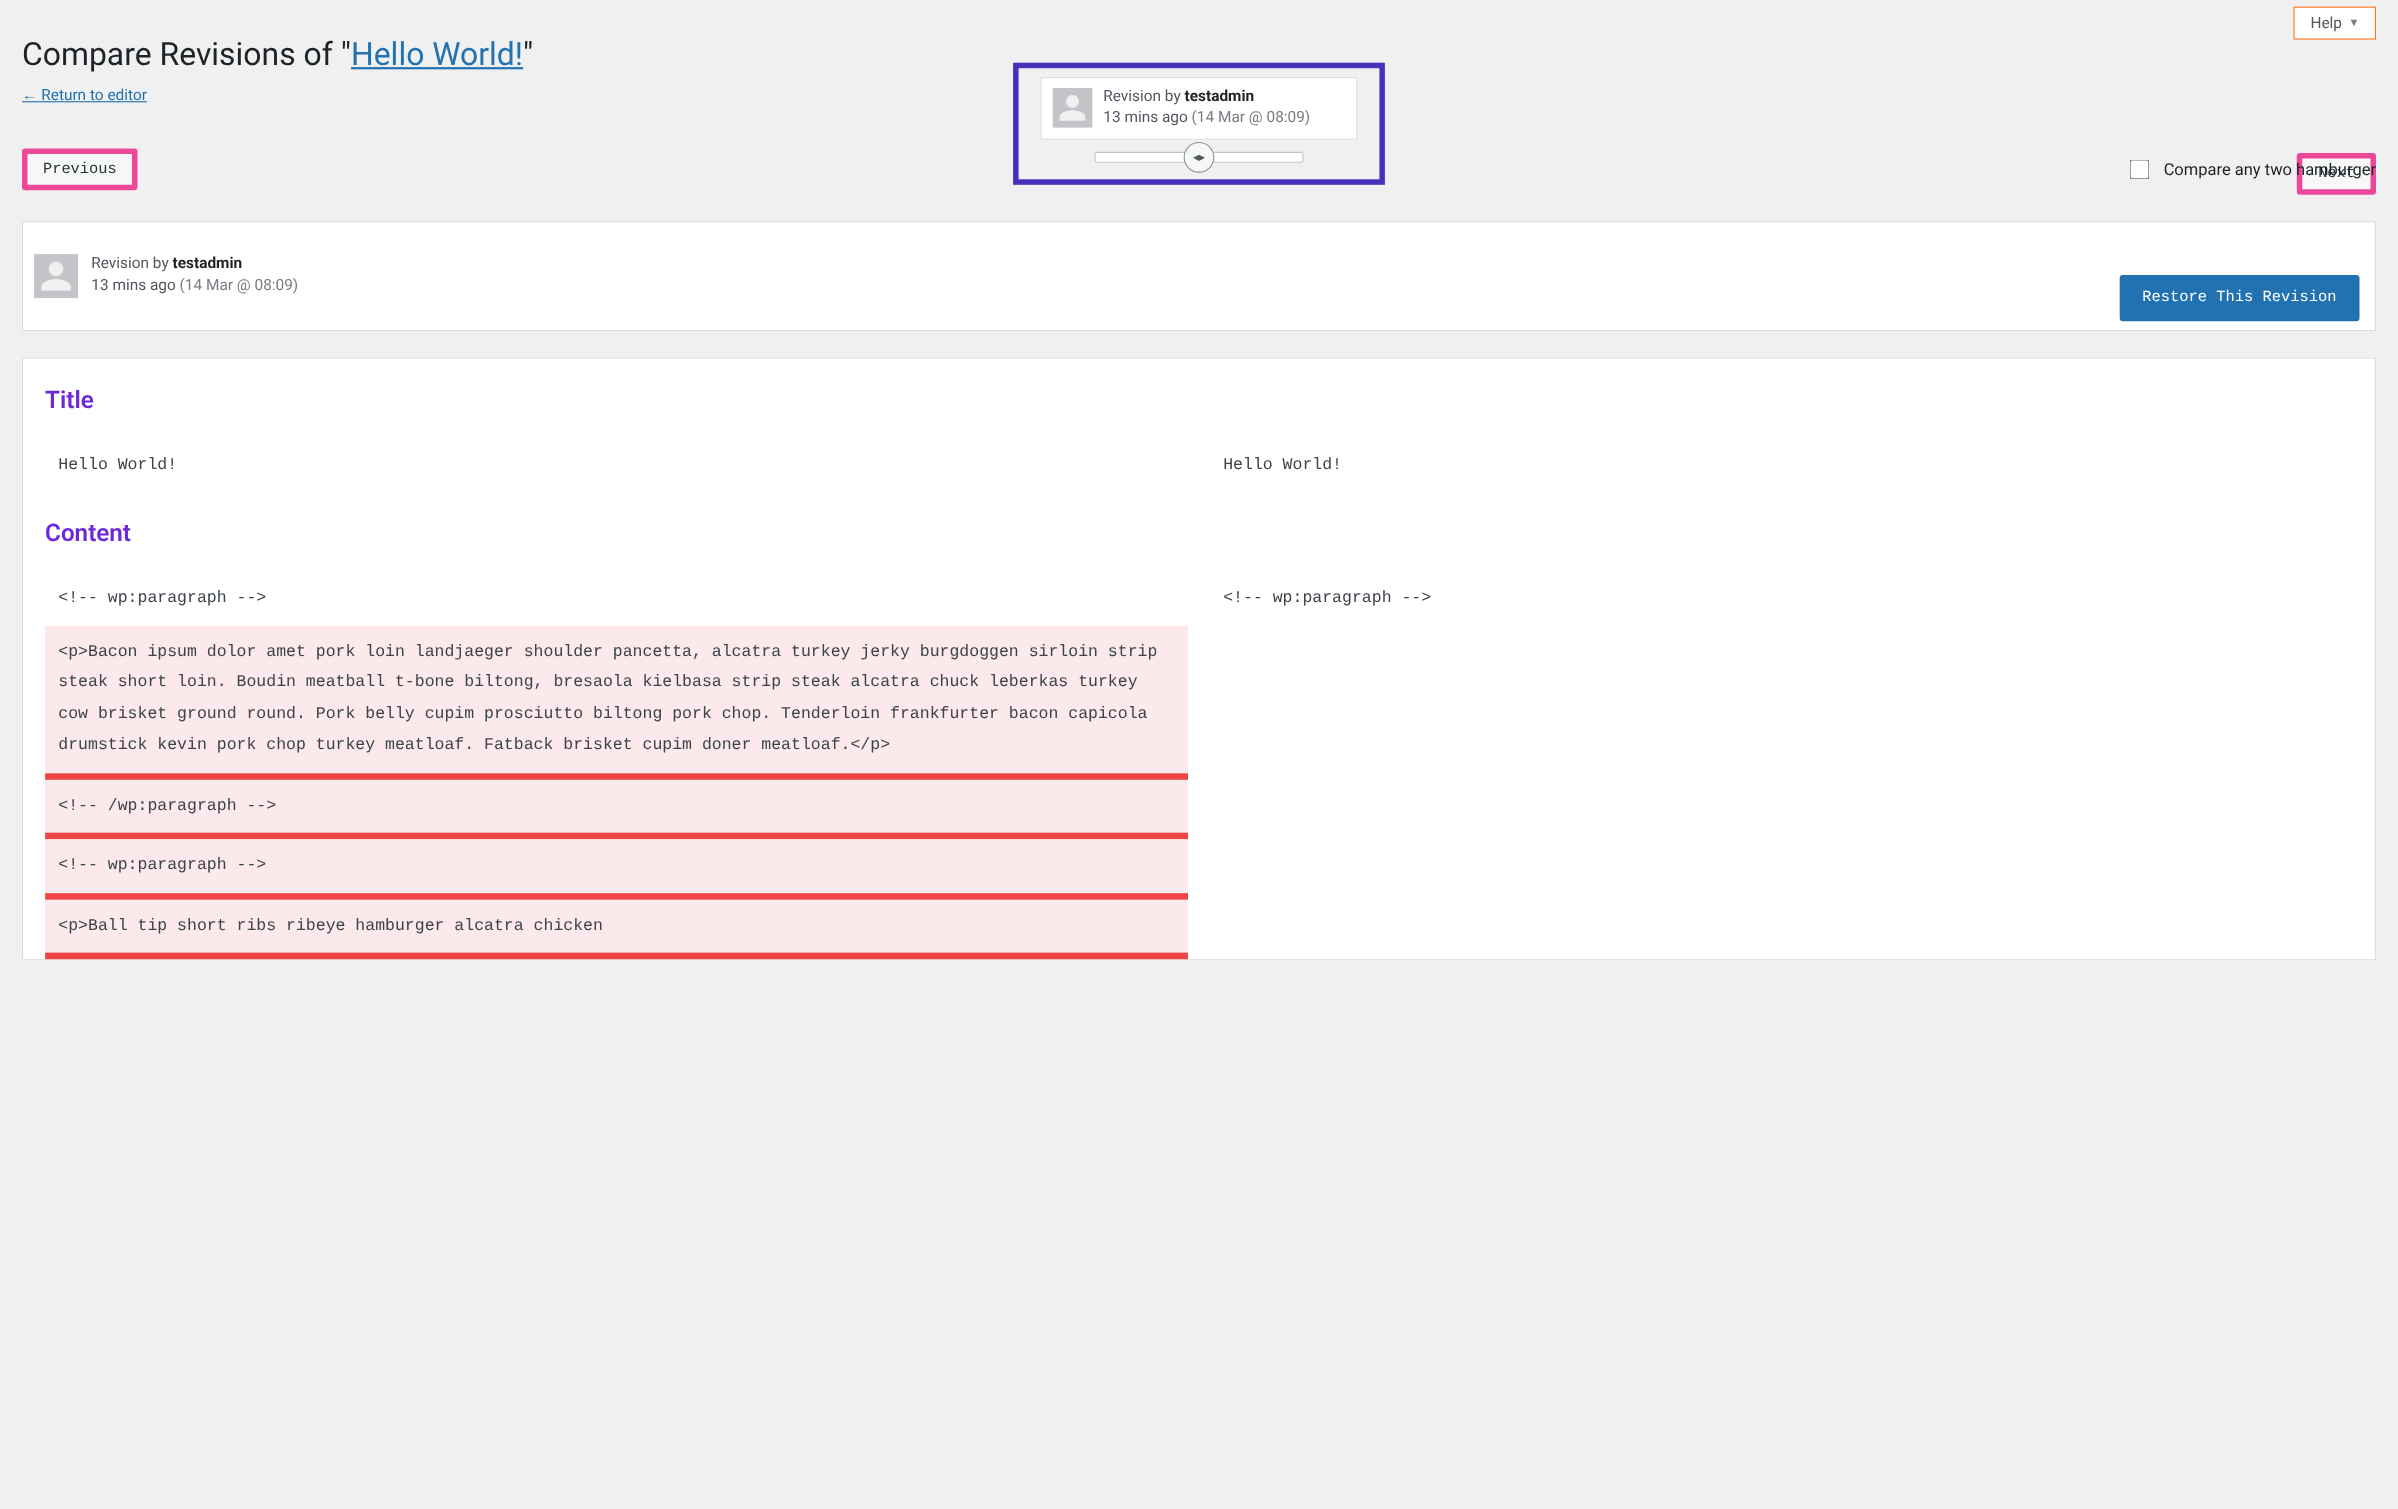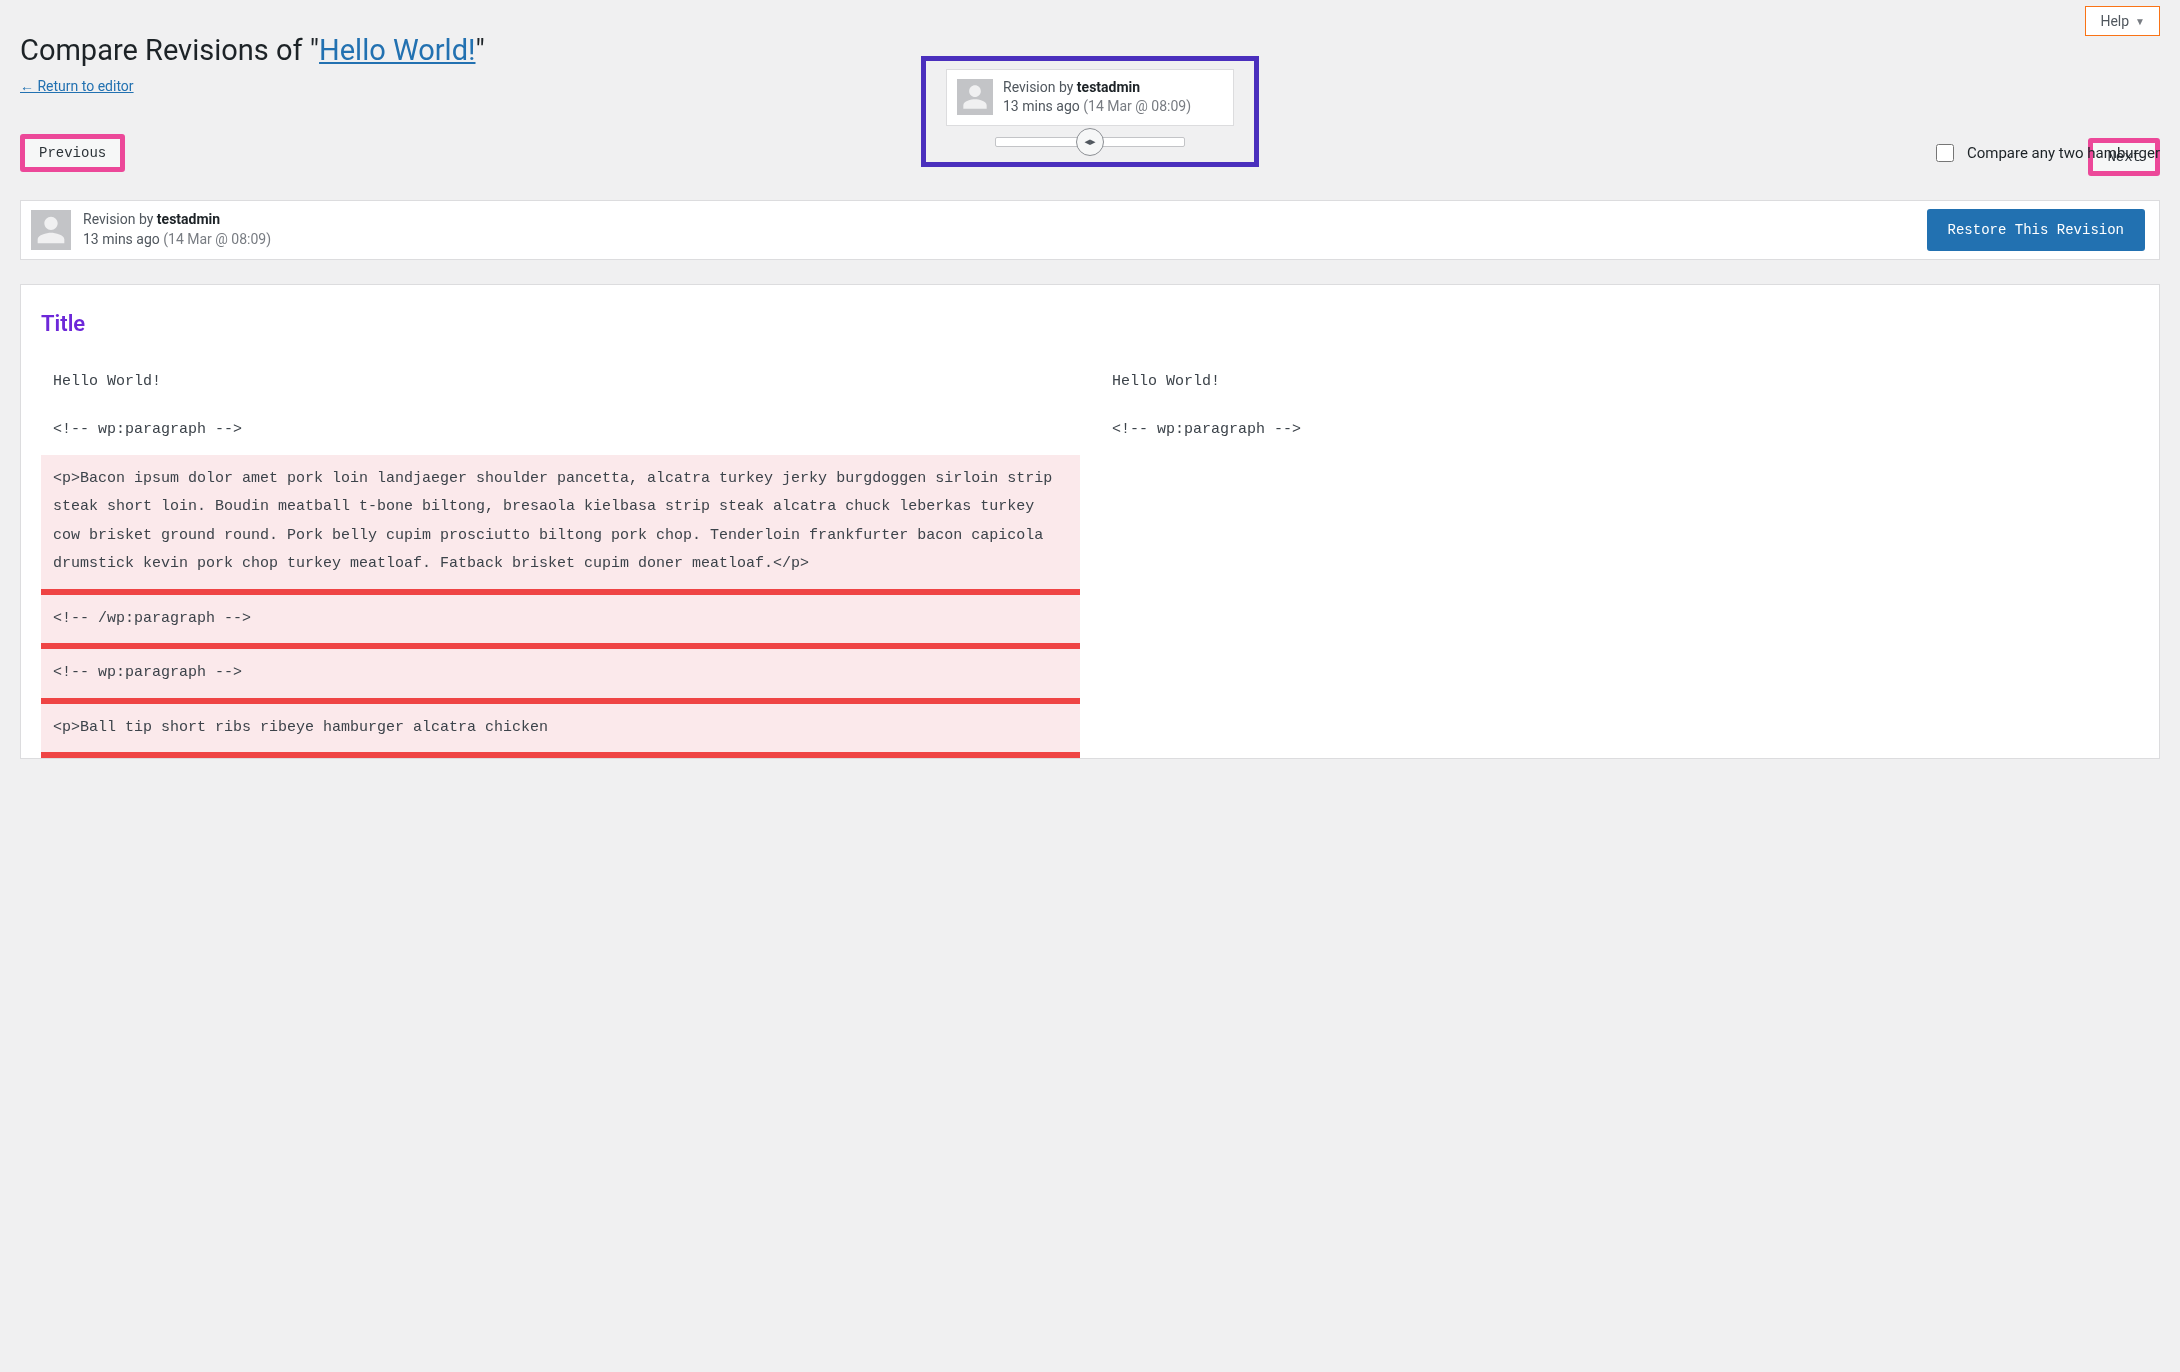--- a/index.html
+++ b/index.html
@@ -28,21 +28,21 @@
     margin-top: 40px;
     display: flex; justify-content: space-between; align-items: center;
     padding-bottom: 18px;
   }
   .btn {
     background: #f6f7f7; border: 5px solid #ec4899; color: #2c3338;
     padding: 6px 14px; font-size: 14px; cursor: pointer; border-radius: 3px; font-family: Liberation Mono, monospace;
   }
   .btn.primary {
     background: #2271b1; border-color: #2271b1; color: #fff;
-    padding: 8px 16px; font-size: 14px;
+    padding: 8px 16px; font-size: 14px; margin-top: 40px;
   }
   .compare-toggle { display: flex; align-items: center; gap: 10px; font-size: 15px; color: #1d2327; }
   .compare-toggle input { width: 18px; height: 18px; }
 
   .slider-box {
     position: absolute; left: 50%; transform: translateX(-50%);
     top: -78px;
     border: 5px solid #4a2fbd;
     padding: 8px 20px 14px 20px;
     width: 338px;
@@ -178,20 +178,21 @@
     <h3>Title</h3>
     <div class="diff-cols">
       <div class="diff-col">
         <div class="code-line unchanged">Hello World!</div>
       </div>
       <div class="diff-col">
         <div class="code-line unchanged">Hello World!</div>
       </div>
     </div>
 
+    <h3 style="margin-top:26px;">Content</h3>
     <div class="diff-cols">
       <div class="diff-col" id="content-left">
           <div class="code-line unchanged">&lt;!-- wp:paragraph --&gt;</div>
           <div class="code-line removed">&lt;p&gt;Bacon ipsum dolor amet pork loin landjaeger shoulder pancetta, alcatra turkey jerky burgdoggen sirloin strip steak short loin. Boudin meatball t-bone biltong, bresaola kielbasa strip steak alcatra chuck leberkas turkey cow brisket ground round. Pork belly cupim prosciutto biltong pork chop. Tenderloin frankfurter bacon capicola drumstick kevin pork chop turkey meatloaf. Fatback brisket cupim doner meatloaf.&lt;/p&gt;</div>
           <div class="code-line removed">&lt;!-- /wp:paragraph --&gt;</div>
           <div class="code-line removed">&lt;!-- wp:paragraph --&gt;</div>
           <div class="code-line removed">&lt;p&gt;Ball tip short ribs ribeye hamburger alcatra chicken</div>
         </div>
       <div class="diff-col" id="content-right">
           <div class="code-line unchanged">&lt;!-- wp:paragraph --&gt;</div>

